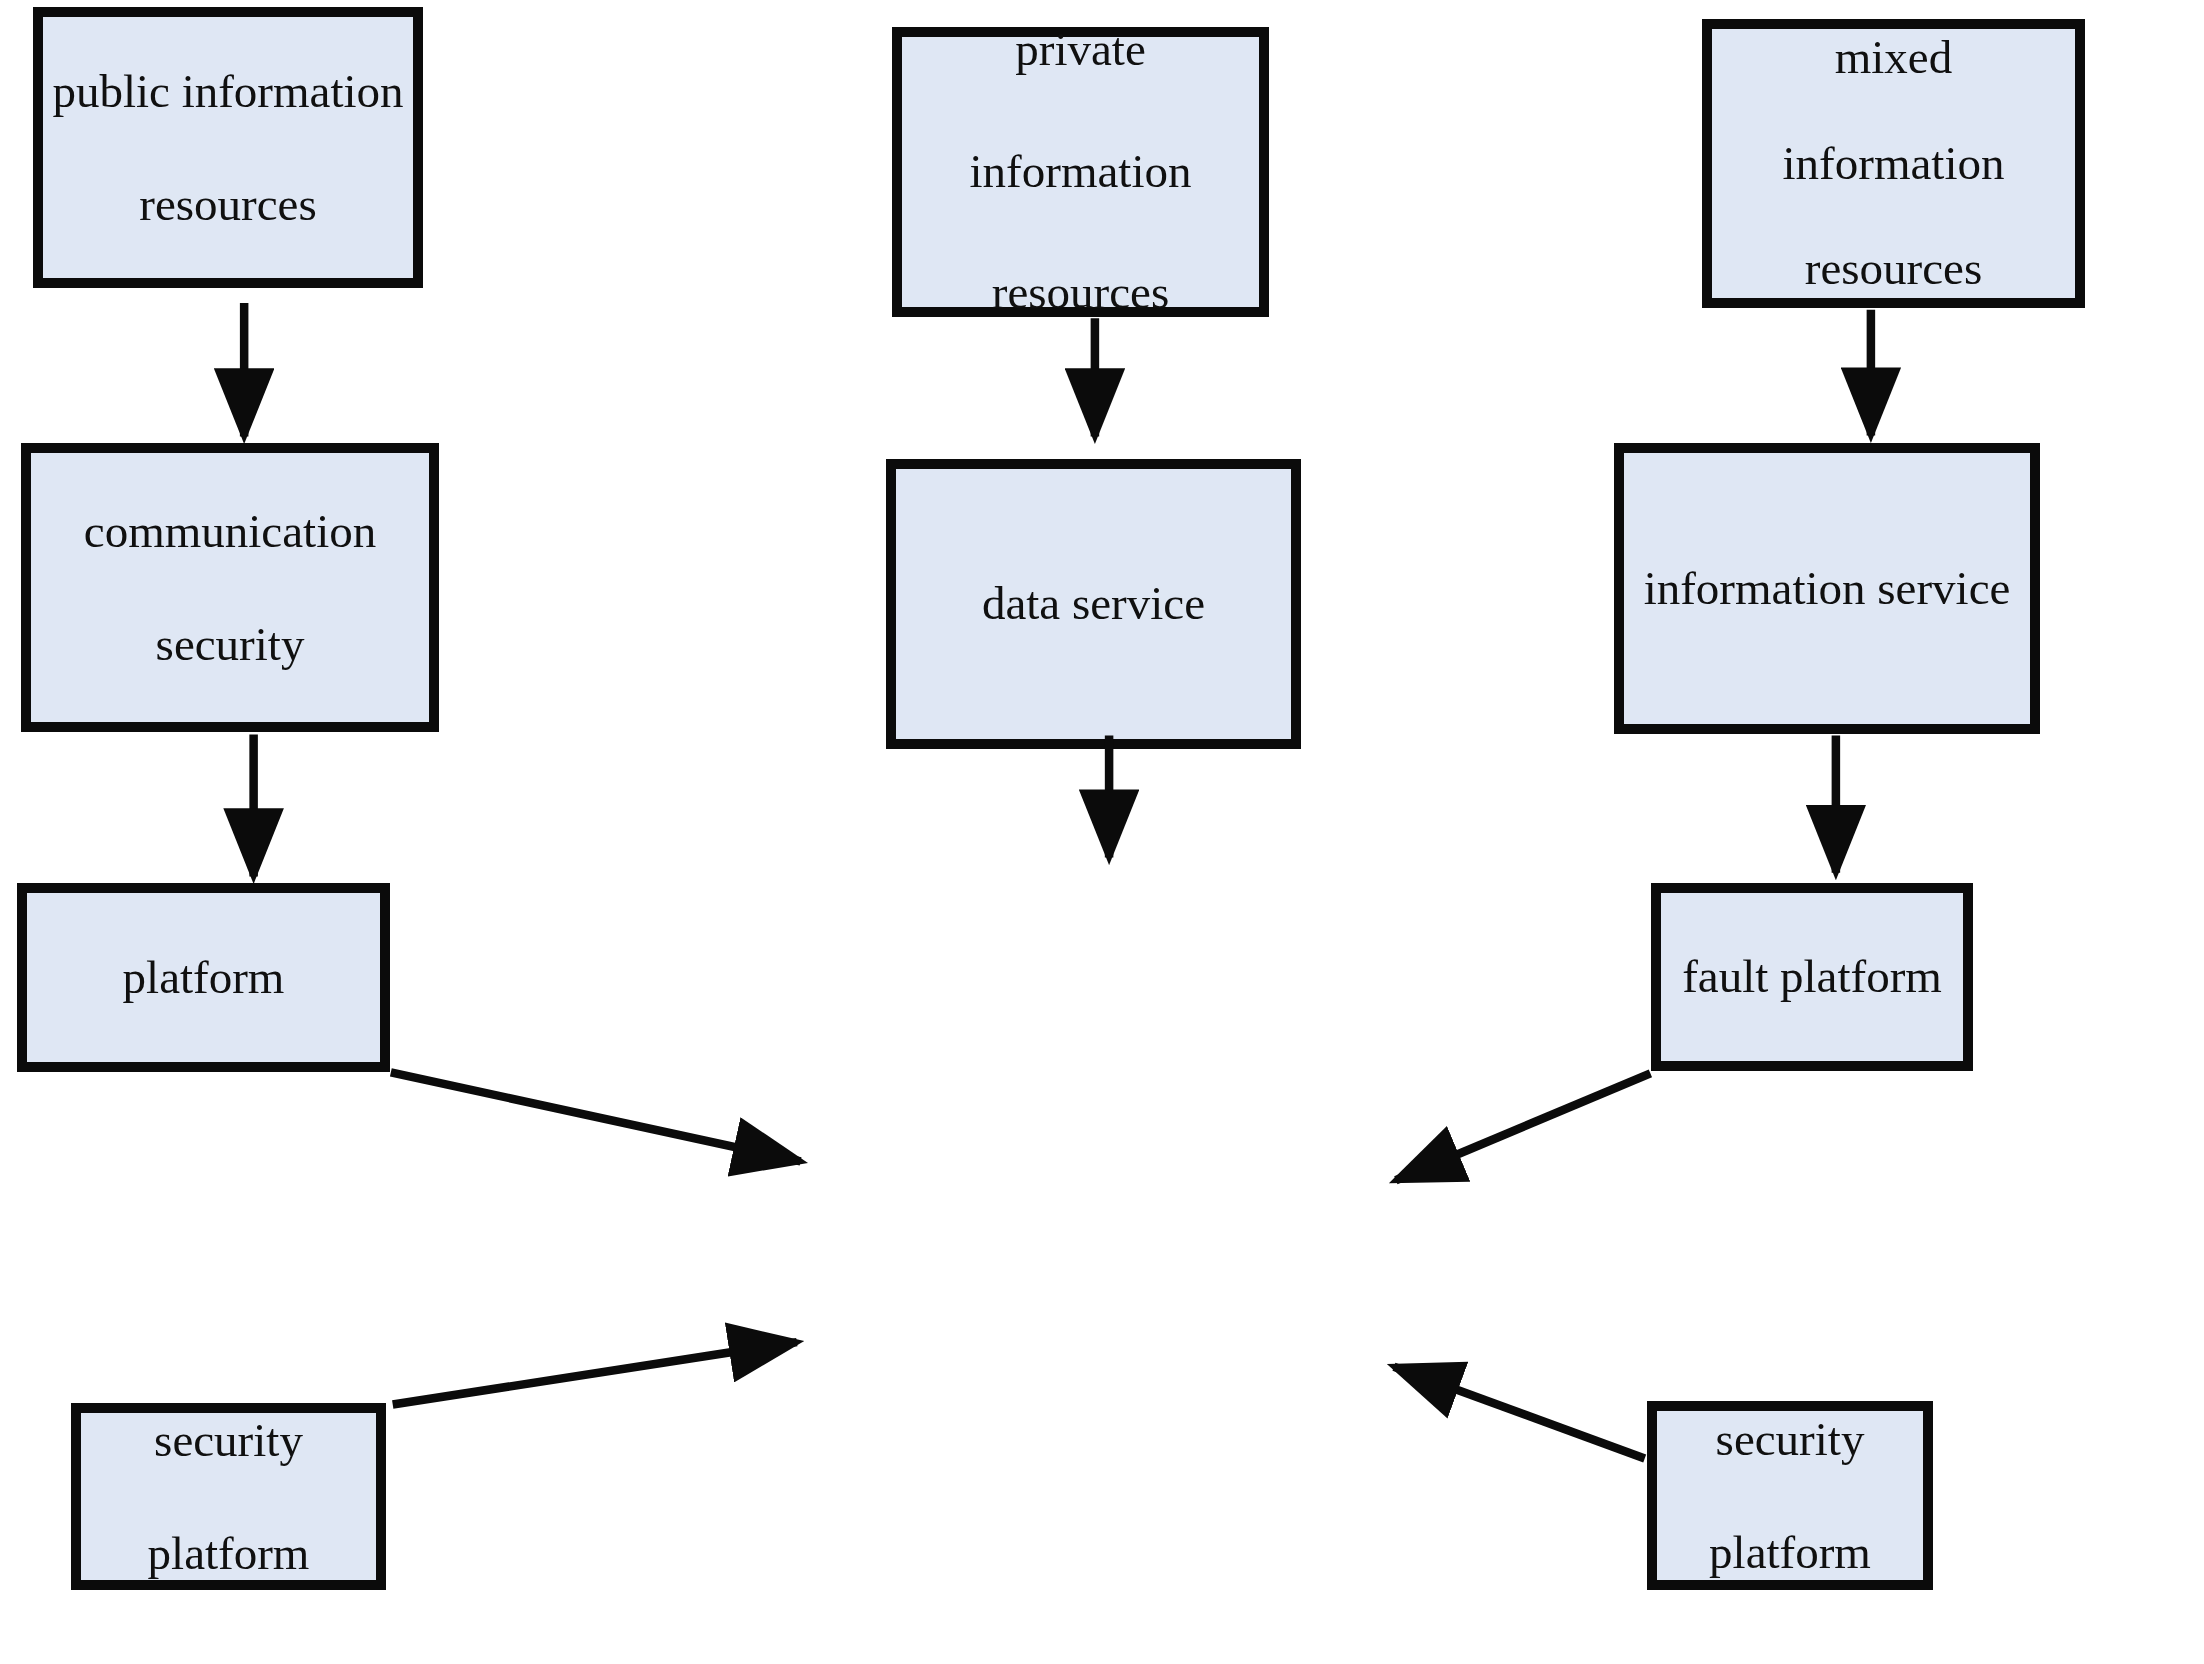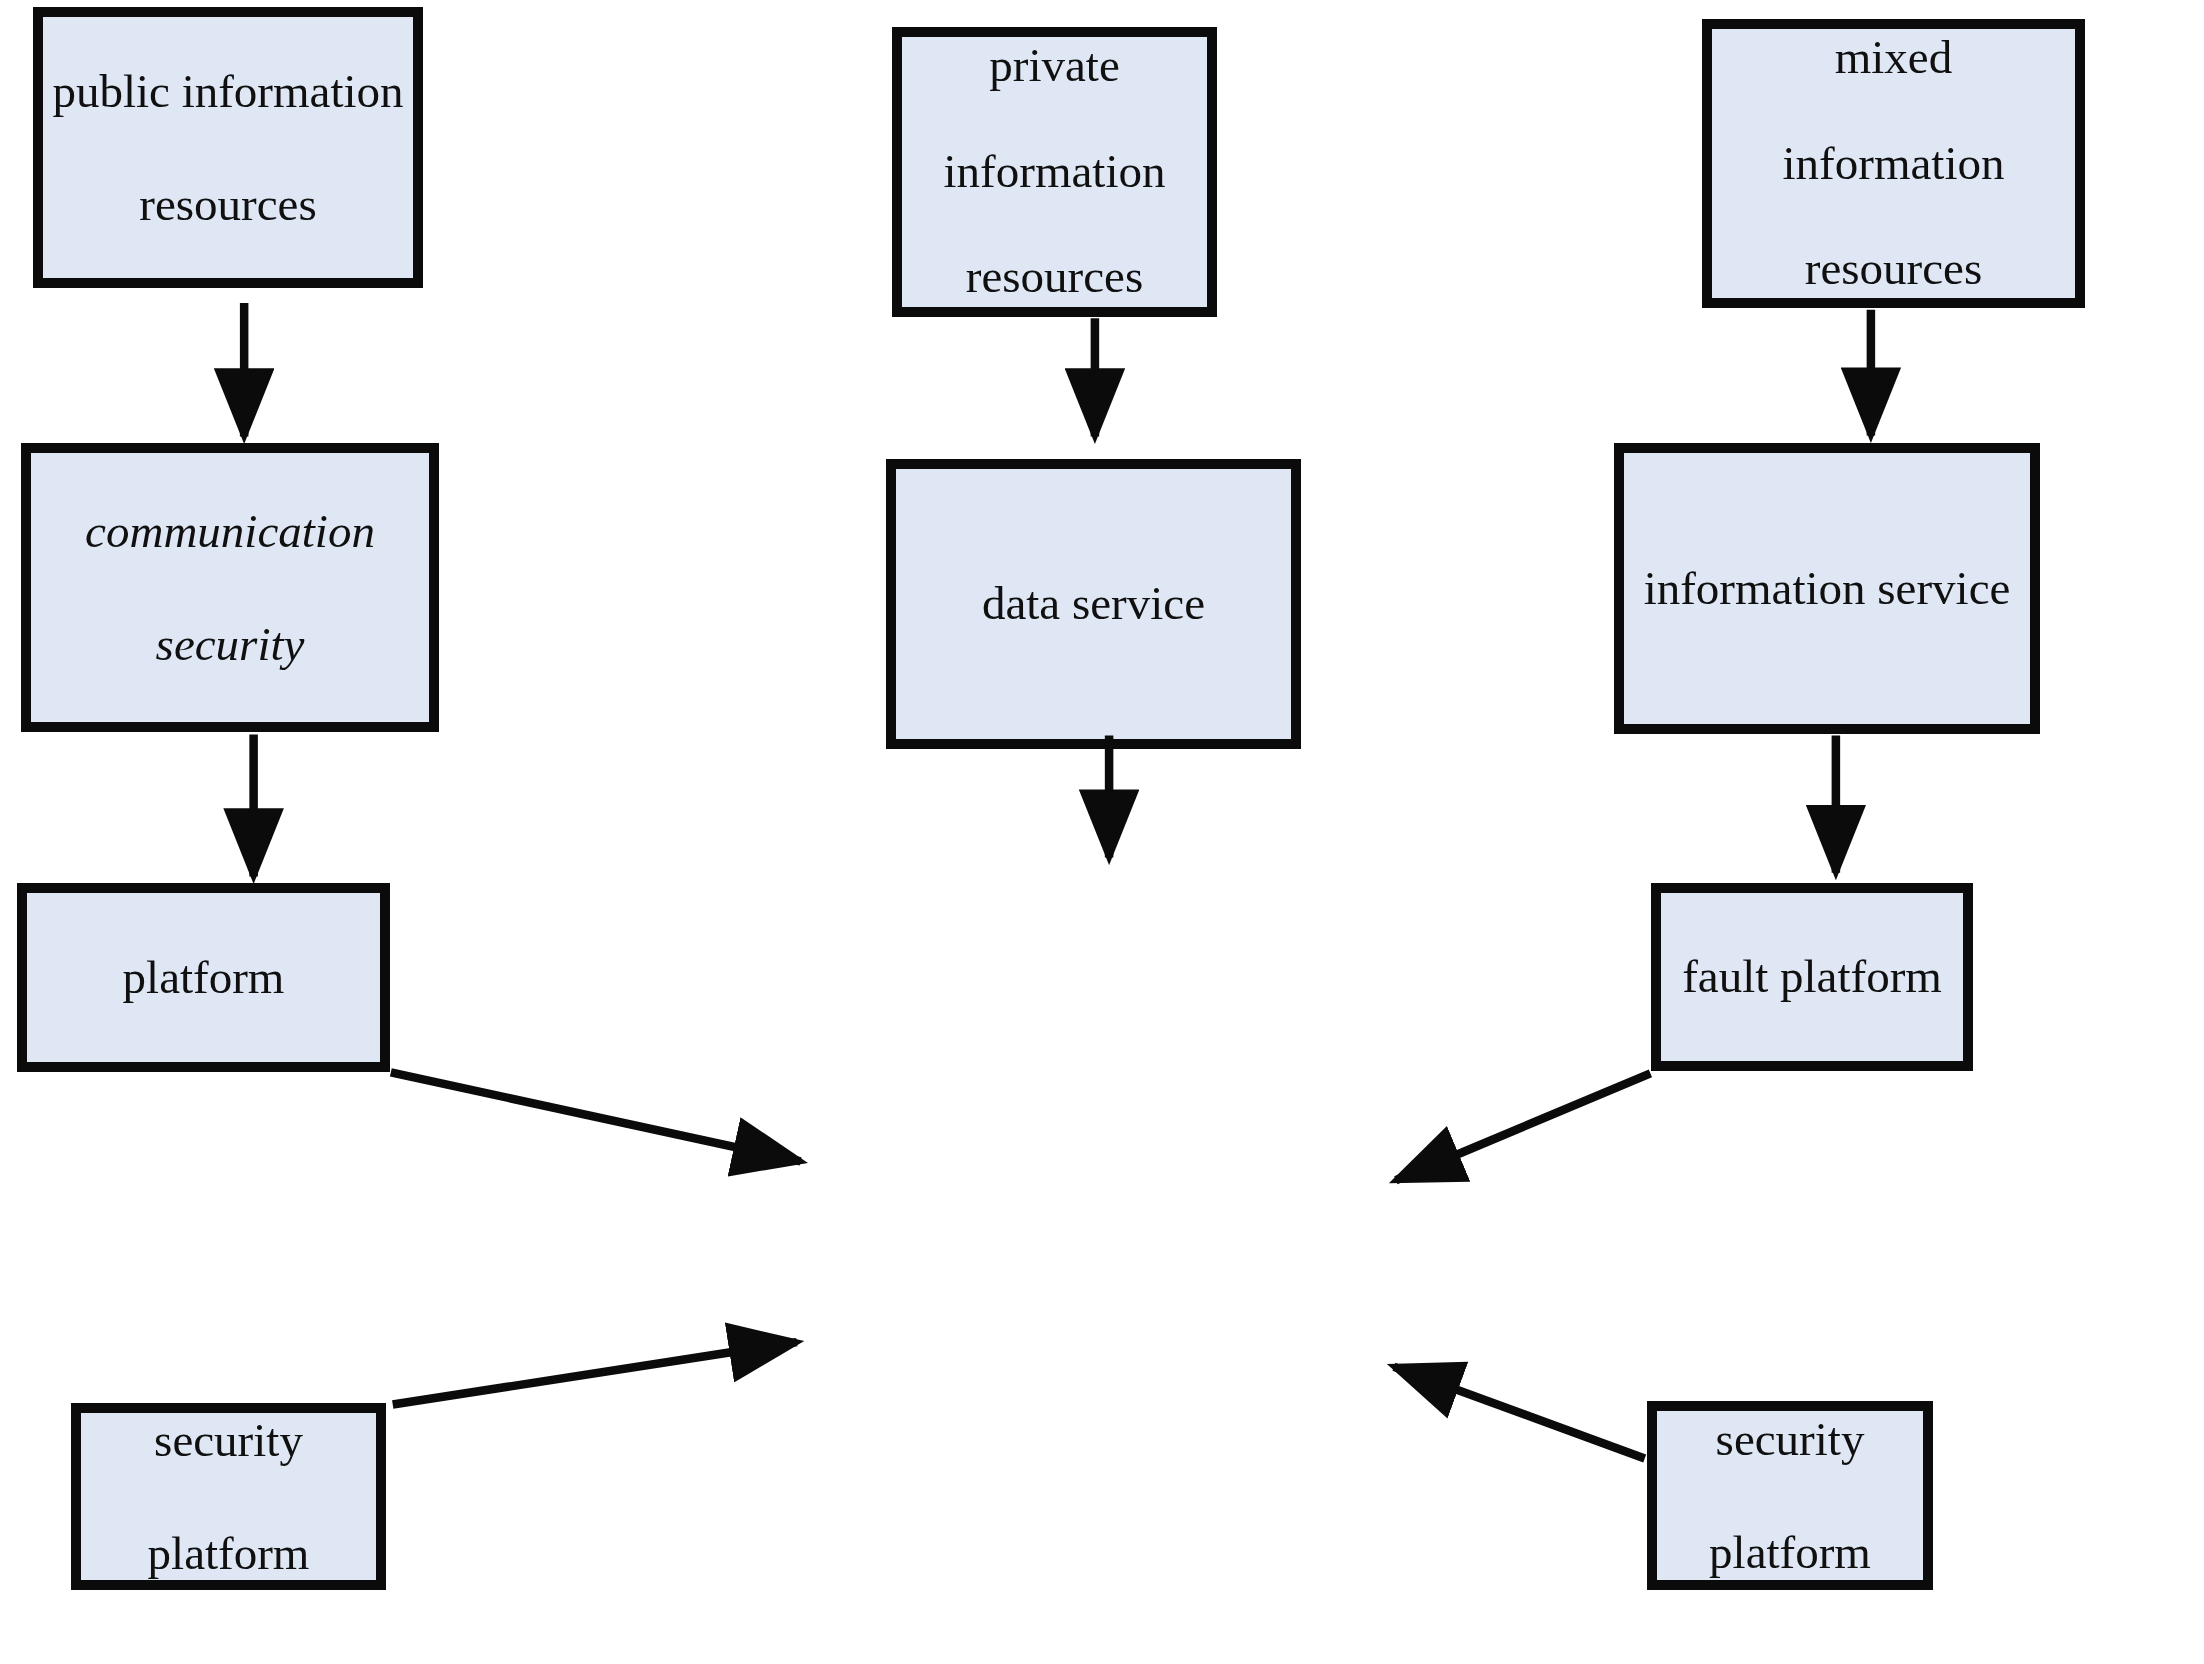--- a/index.html
+++ b/index.html
@@ -44,24 +44,24 @@
     display:flex;align-items:center;justify-content:center;
     font-size:47px;
   }
   #arrow-layer{
     position:absolute;left:0;top:0;width:2204px;height:1665px;
     pointer-events:none;
   }
   #arrow-layer line{stroke:var(--node-border);stroke-width:9px;}
   
   #n-public-info   {left:33px;   top:7px;   width:390px; height:281px;}
-  #n-comm-services {left:21px;   top:443px;  width:418px; height:289px;font-style:italic;}
+  #n-comm-services {left:21px;   top:443px;  width:418px; height:289px;}
   #n-platform-mgmt {left:17px;   top:883px;  width:373px; height:189px;}
   #n-security-left {left:71px;   top:1403px; width:315px; height:187px;}
-  #n-private-info  {left:892px;  top:26.5px;   width:325px; height:290px;}
+  #n-private-info  {left:892px;  top:26.5px;   width:377px; height:290px;gap:16px;}
   #n-data-service  {left:886px;  top:443px;  width:415px; height:290px;margin-top:16px;}
   #n-mixed-info    {left:1675px; top:19px;   width:383px; height:289px;margin-left:27px;}
   #n-info-service  {left:1614px; top:443px;  width:426px; height:291px;}
   #n-fault-platform{left:1651px; top:883px;  width:322px; height:188px;}
   #n-security-right{left:1647px; top:1401px; width:286px; height:189px;}
 </style>
 </head>
 <body>
 
 <div id="canvas">

